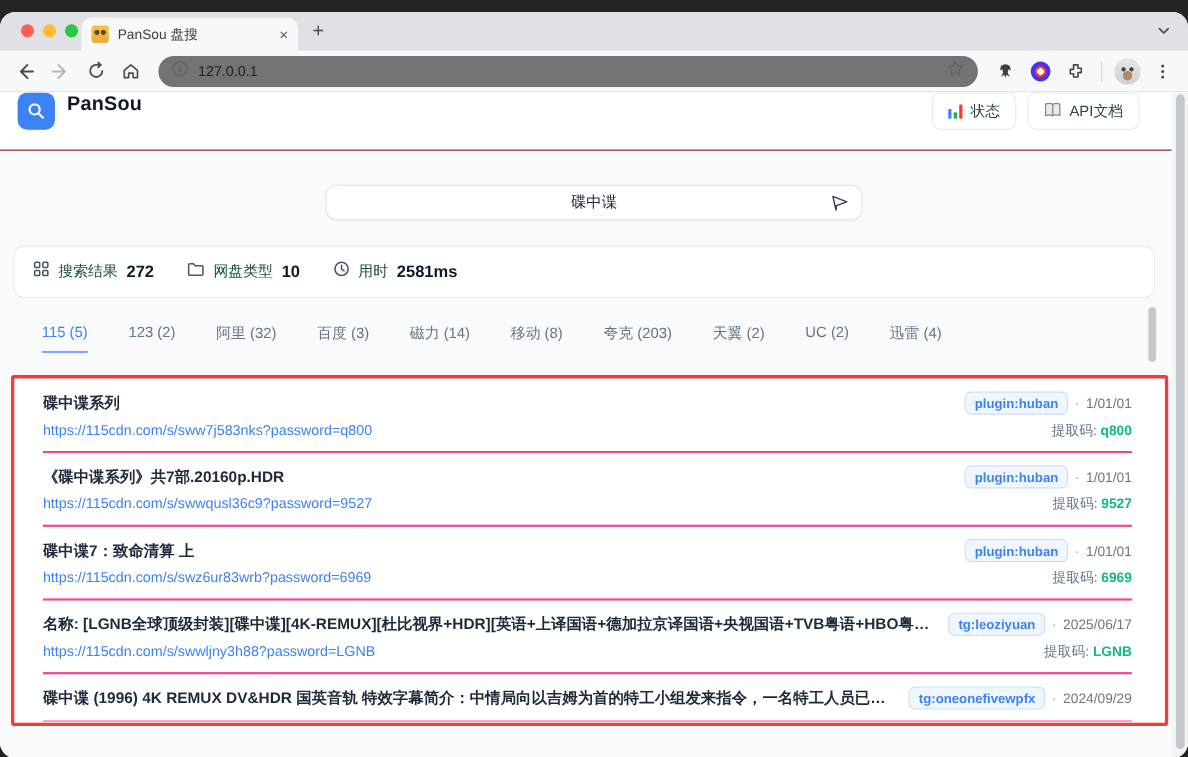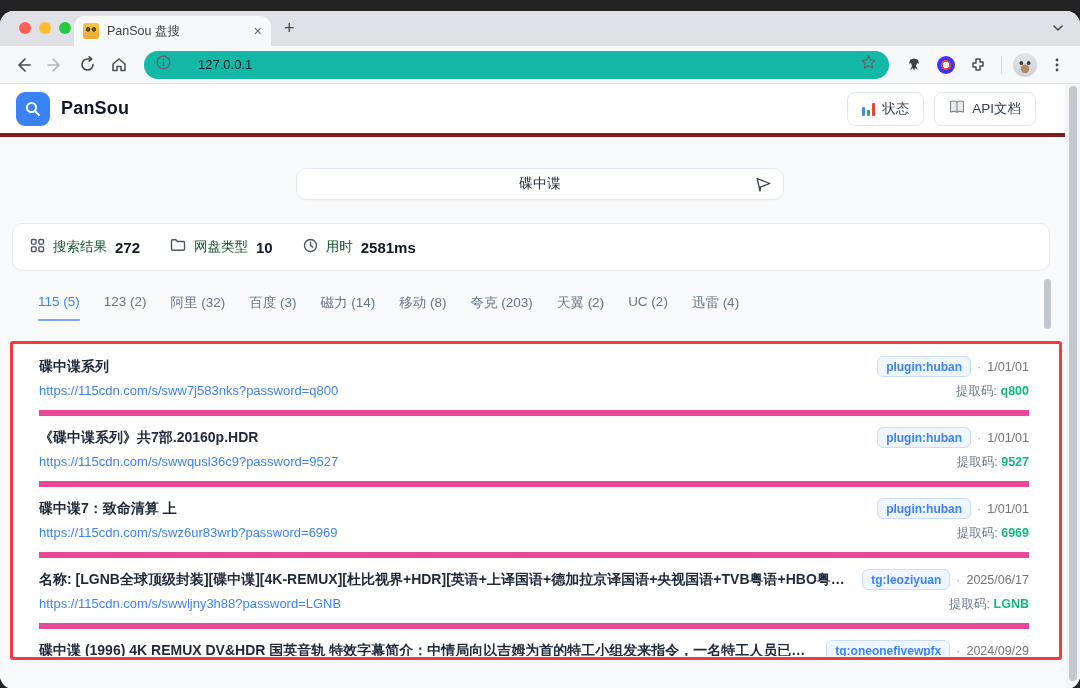--- a/index.html
+++ b/index.html
@@ -23,38 +23,38 @@
   .tab-title { flex:1; font-size:12.5px; color:#3c4043; white-space:nowrap; overflow:hidden; text-overflow:ellipsis; }
   .tab-close { font-size:14px; color:#5f6368; line-height:1; }
   .newtab { position:absolute; left:284px; top:7px; font-size:18px; color:#474a4e; line-height:20px; }
   .strip-chevron { position:absolute; right:14px; top:9px; width:16px; height:16px; color:#474a4e; }
 
   
   .toolbar { height:38px; background:#f7f8fa; border-bottom:1px solid #dcdfe3;
              display:flex; align-items:center; padding:0 10px; gap:6px; }
   .navic { width:26px; height:26px; display:flex; align-items:center; justify-content:center; flex:0 0 auto; }
   .navic svg { display:block; }
-  .addressbar { flex:1; height:28px; background:#14b8a6; border-radius:14px; margin:0 6px;
-                display:flex; align-items:center; padding:0 12px; gap:27px; min-width:0; }
+  .addressbar { flex:1; height:28px; background:#737373; border-radius:14px; margin:0 6px;
+                display:flex; align-items:center; padding:0 12px; gap:9px; min-width:0; }
   .url-text { font-size:13px; color:#202124; }
   .addr-spacer { flex:1; }
   .ext-blue { width:18px; height:18px; border-radius:50%; flex:0 0 auto;
               background:radial-gradient(circle at 50% 50%, #fff 0 3px, #e8443a 3px 5px, #4533f1 5px); }
   .avatar { width:24px; height:24px; border-radius:50%; background:#dadce0; flex:0 0 auto;
             background:radial-gradient(circle at 35% 42%, #4a3b33 1.6px, transparent 2.2px),
                        radial-gradient(circle at 65% 42%, #4a3b33 1.6px, transparent 2.2px),
                        radial-gradient(circle at 50% 66%, #b08968 4px, transparent 4.6px),
                        linear-gradient(#e3e5e8,#cfd2d6); }
   .tool-sep { width:1px; height:18px; background:#d4d7db; margin:0 4px; }
 
   
   .page { position:relative; height:605px; background:#f8fafc; overflow:hidden; }
 
-  .site-header { height:53px; background:#fff; border-bottom:4px solid #7f1d1d;
-                 display:flex; align-items:center; padding:0 16px 0 16px; }
+  .site-header { height:53px; background:#fff; border-bottom:1px solid #7f1d1d;
+                 display:flex; align-items:flex-start; padding:0 16px 0 16px; }
   .logo-box { width:34px; height:34px; border-radius:9px; background:#3b82f6;
               display:flex; align-items:center; justify-content:center; }
   .brand { margin-left:11px; font-size:18px; font-weight:700; color:#0f172a; letter-spacing:.2px; }
   .hdr-spacer { flex:1; }
   .hdr-buttons { display:flex; gap:10px; margin-right:28px; }
   .hdr-btn { height:34px; padding:0 14px; border:1px solid #e2e8f0; border-radius:8px; background:#fff;
              display:flex; align-items:center; gap:7px; font-size:13.5px; color:#334155; }
   .minibar { display:flex; align-items:flex-end; gap:2px; height:14px; }
   .minibar i { width:3px; border-radius:1px; display:block; }
 
@@ -63,27 +63,27 @@
                 border-radius:10px; display:flex; align-items:center; justify-content:center;
                 font-size:14px; color:#1e293b; box-shadow:0 1px 2px rgba(15,23,42,.03); }
   .send-ic { position:absolute; right:11px; top:7px; }
 
   .stats-card { margin:23px 30px 0 12px; height:48px; background:#fff; border:1px solid #e7eaee;
                 border-radius:10px; display:flex; align-items:center; padding:0 17px; gap:30px; }
   .stat { display:flex; align-items:center; gap:8px; }
   .stat-label { font-size:13.5px; color:#14532d; }
   .stat-value { font-size:15px; font-weight:700; color:#0f172a; }
 
-  .tabs-row { display:flex; gap:24px; margin:23px 0 0 38px; font-size:13.5px; color:#64748b; }
+  .tabs-row { display:flex; gap:37px; margin:23px 0 0 38px; font-size:13.5px; color:#64748b; }
   .ptab { padding-bottom:9px; white-space:nowrap; }
   .ptab.active { color:#3b82f6; font-weight:500; border-bottom:2.5px solid #7aa8f4; border-radius:0 0 1px 1px; }
 
   .results { position:absolute; left:13px; top:260px; width:1046px; height:312px; background:#fff;
              padding:1px 30px 0 26px; overflow:hidden; }
-  .row { padding:11px 0 10px; border-bottom:6px solid #ec4899; }
+  .row { padding:11px 0 10px; border-bottom:2px solid #ec4899; }
   .row-line1 { display:flex; align-items:center; gap:12px; }
   .row-title { flex:1; min-width:0; font-size:14px; font-weight:600; color:#1e293b;
                white-space:nowrap; overflow:hidden; text-overflow:ellipsis; }
   .row-meta { display:flex; align-items:center; gap:6px; white-space:nowrap; flex:0 0 auto; }
   .badge { font-size:12px; font-weight:700; color:#3b82f6; background:#eff6ff; border:1px solid #c9ddfb;
            border-radius:6px; padding:2.5px 8px; }
   .dot-sep { color:#94a3b8; font-size:12.5px; }
   .row-date { color:#737373; font-size:12.5px; }
   .row-line2 { display:flex; align-items:baseline; margin-top:6px; gap:12px; }
   .row-link { flex:1; min-width:0; font-size:13px; color:#3b82f6; text-decoration:none;

